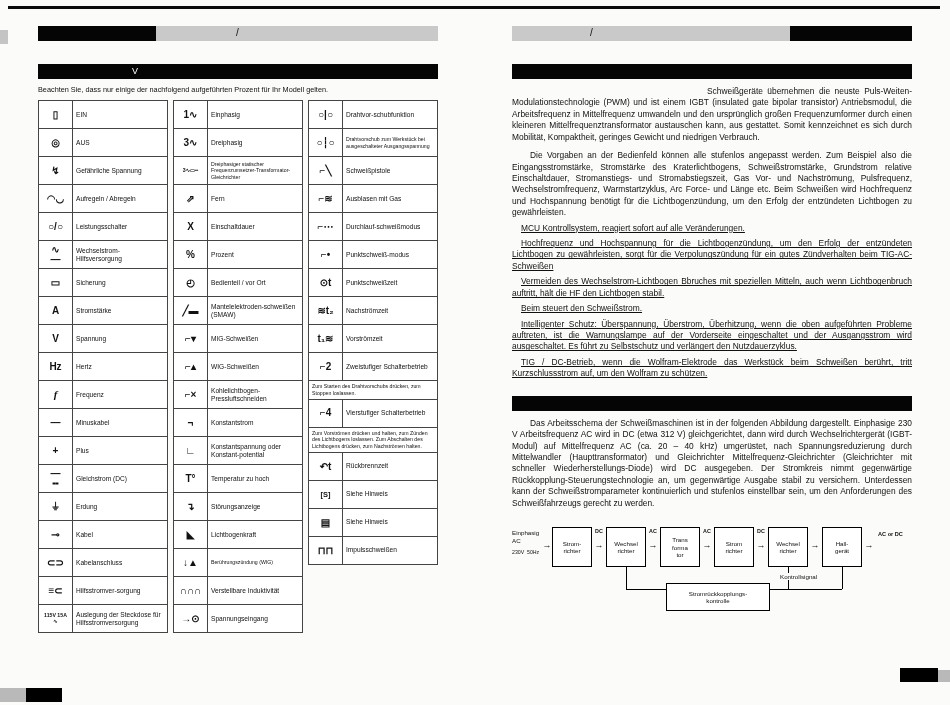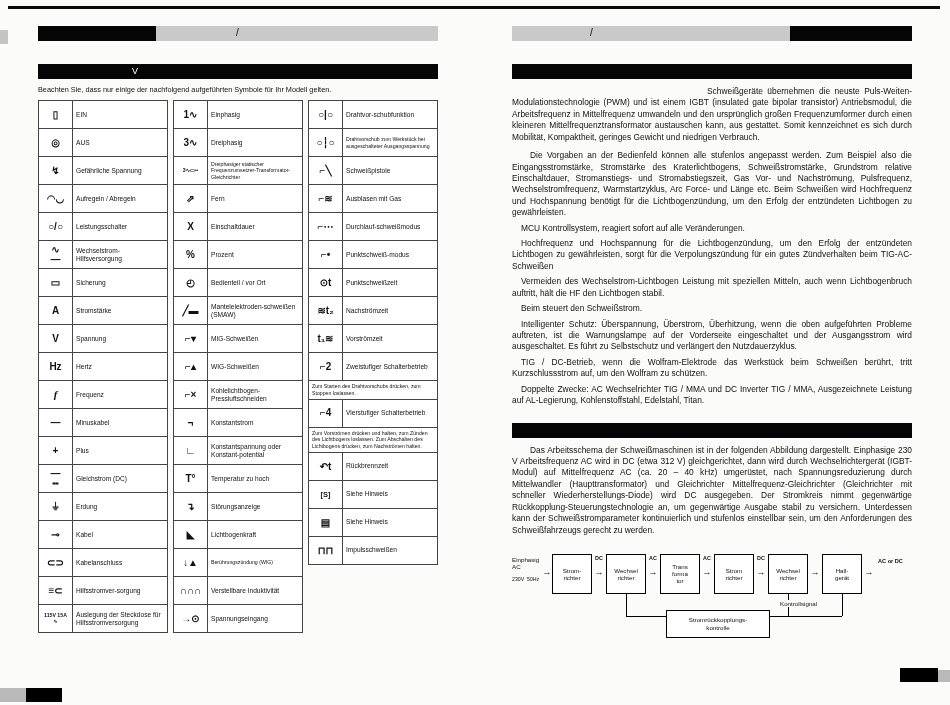--- a/index.html
+++ b/index.html
@@ -45,21 +45,21 @@
   .sym-icon.sm { font-size:7.5px; }
   .sym-label { padding:2px 3px; font-size:6.6px; line-height:1.2;
                display:flex; align-items:center; }
   .sym-label.small { font-size:5.2px; }
   .sym-note { border-bottom:1px solid #444; padding:2px 3px; font-size:5.2px; line-height:1.3; }
 
   
   .para { margin:7px 0 0; font-size:8.4px; line-height:1.36; text-align:justify; }
   .indent-deep { text-indent:195px; }
   .indent { text-indent:18px; }
-  .features { margin-top:3px; }
+  .features { margin-top:3px;text-decoration:underline; }
   .feature { margin:4px 0 0; font-size:8.4px; line-height:1.36; text-align:justify; text-indent:9px; }
 
   
   .diagram { position:relative; margin-top:10px; height:98px; }
   .dbox { position:absolute; top:8px; width:40px; height:40px; border:1px solid #000;
           box-sizing:border-box; display:flex; align-items:center; justify-content:center;
           text-align:center; font-size:6.2px; line-height:1.15; white-space:pre-line;
           background:#fff; z-index:2; }
   .darr { position:absolute; top:8px; width:14px; height:40px; }
   .albl { position:absolute; top:1px; left:-5px; right:-5px; text-align:center;
@@ -90,21 +90,21 @@
     <div class="hdr-black"></div>
     <div class="hdr-gray">
       <span class="hdr-slash">/</span>
     </div>
   </div>
 
   <div class="title-bar">
     <span>V</span>
   </div>
 
-  <p class="note">Beachten Sie, dass nur einige der nachfolgend aufgeführten Symbole für Ihr Modell gelten.</p>
+  <p class="note">Beachten Sie, dass nur einige der nachfolgend aufgeführten Prozent für Ihr Modell gelten.</p>
 
   <div class="sym-table">
     <div class="sym-col">
         <div class="sym-row">
           <div class="sym-icon">▯</div>
           <div class="sym-label">EIN</div>
         </div>
         <div class="sym-row">
           <div class="sym-icon">◎</div>
           <div class="sym-label">AUS</div>
@@ -337,25 +337,24 @@
   <div class="title-bar">
     <span></span>
   </div>
 
   <p class="para indent-deep">Schweißgeräte übernehmen die neuste Puls-Weiten-Modulationstechnologie (PWM) und ist einem IGBT (insulated gate bipolar transistor) Antriebsmodul, die Arbeitsfrequenz in Mittelfrequenz umwandeln und den ursprünglich großen Frequenzumformer durch einen kleineren Mittelfrequenztransformator austauschen kann, aus gestattet. Somit kennzeichnet es sich durch Mobilität, Kompaktheit, geringes Gewicht und niedrigen Verbrauch.</p>
   <p class="para indent">Die Vorgaben an der Bedienfeld können alle stufenlos angepasst werden. Zum Beispiel also die Eingangsstromstärke, Stromstärke des Kraterlichtbogens, Schweißstromstärke, Grundstrom relative Einschaltdauer, Stromanstiegs- und Stromabstiegszeit, Gas Vor- und Nachströmung, Pulsfrequenz, Wechselstromfrequenz, Warmstartzyklus, Arc Force- und Länge etc. Beim Schweißen wird Hochfrequenz und Hochspannung benötigt für die Lichtbogenzündung, um den Erfolg der entzündeten Lichtbogen zu gewährleisten.</p>
 
   <div class="features">
       <p class="feature">MCU Kontrollsystem, reagiert sofort auf alle Veränderungen.</p>
       <p class="feature">Hochfrequenz und Hochspannung für die Lichtbogenzündung, um den Erfolg der entzündeten Lichtbogen zu gewährleisten, sorgt für die Verpolungszündung für ein gutes Zündverhalten beim TIG-AC-Schweißen</p>
-      <p class="feature">Vermeiden des Wechselstrom-Lichtbogen Leistung mit speziellen Mitteln, auch wenn Lichtbogenbruch auftritt, hält die HF den Lichtbogen stabil.</p>
+      <p class="feature">Vermeiden des Wechselstrom-Lichtbogen Bbruches mit speziellen Mitteln, auch wenn Lichtbogenbruch auftritt, hält die HF den Lichtbogen stabil.</p>
       <p class="feature">Beim steuert den Schweißstrom.</p>
       <p class="feature">Intelligenter Schutz: Überspannung, Überstrom, Überhitzung, wenn die oben aufgeführten Probleme auftreten, ist die Warnungslampe auf der Vorderseite eingeschaltet und der Ausgangsstrom wird ausgeschaltet. Es führt zu Selbstschutz und verlängert den Nutzdauerzyklus.</p>
       <p class="feature">TIG / DC-Betrieb, wenn die Wolfram-Elektrode das Werkstück beim Schweißen berührt, tritt Kurzschlussstrom auf, um den Wolfram zu schützen.</p>
-      <p class="feature">Doppelte Zwecke: AC Wechselrichter TIG / MMA und DC Inverter TIG / MMA, Ausgezeichnete Leistung auf AL-Legierung, Kohlenstoffstahl, Edelstahl, Titan.</p>
     </div>
 
   <div class="section-bar">
     <span></span>
   </div>
 
   <p class="para indent">Das Arbeitsschema der  Schweißmaschinen ist in der folgenden Abbildung dargestellt. Einphasige 230 V Arbeitsfrequenz AC wird in DC (etwa 312 V) gleichgerichtet, dann wird durch Wechselrichtergerät (IGBT-Modul) auf Mittelfrequenz AC (ca. 20 – 40 kHz) umgerüstet, nach Spannungsreduzierung durch Mittelwandler (Haupttransformator) und Gleichrichter Mittelfrequenz-Gleichrichter (Gleichrichter mit schneller Wiederherstellungs-Diode) wird DC ausgegeben. Der Stromkreis nimmt gegenwärtige Rückkopplung-Steuerungstechnologie an, um gegenwärtige Ausgabe stabil zu versichern. Unterdessen kann der Schweißstromparameter kontinuierlich und stufenlos einstellbar sein, um den Anforderungen des Schweißfahrzeugs gerecht zu werden.</p>
 
   <div class="diagram">
     <div class="d-input">

